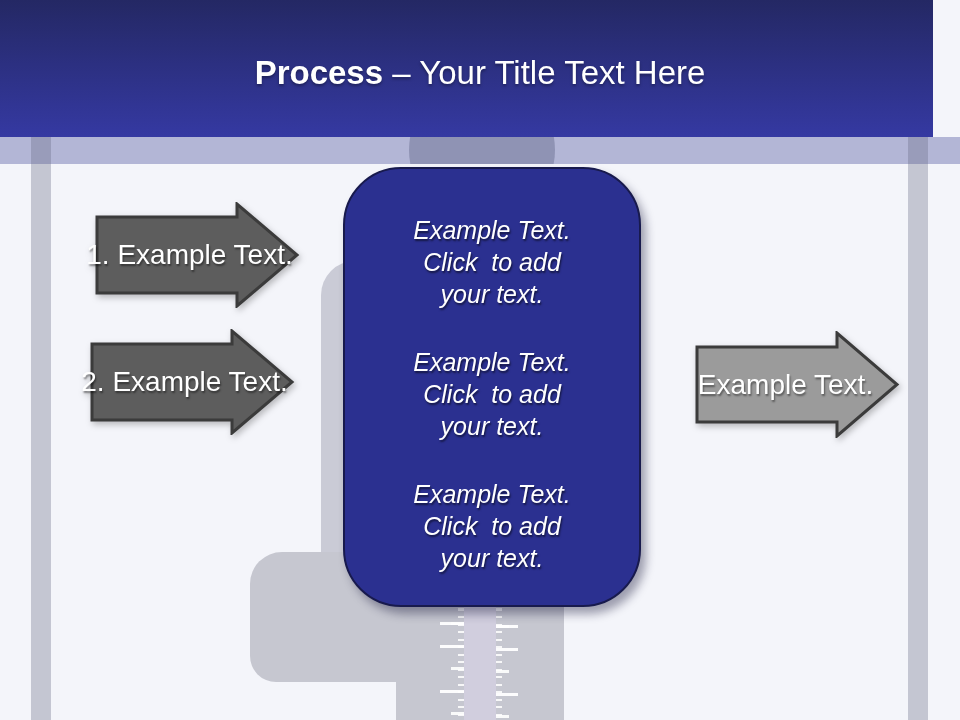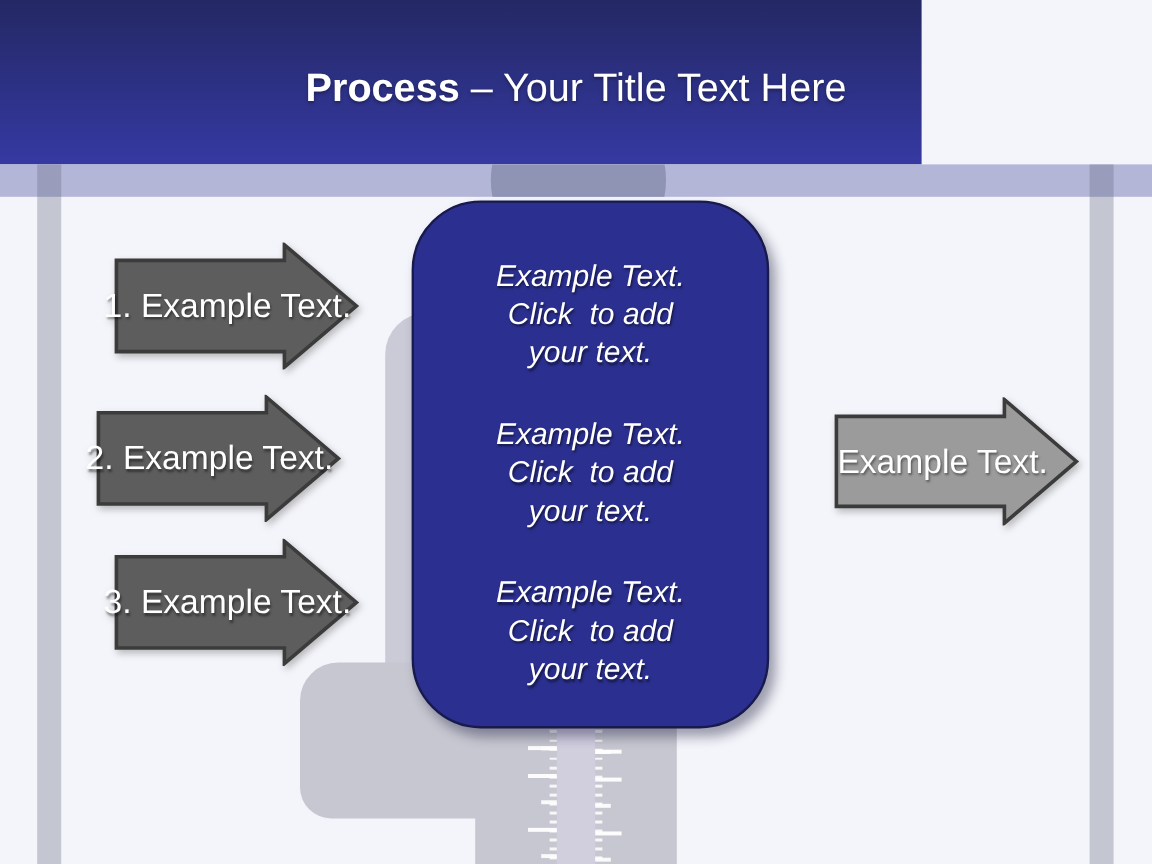--- a/index.html
+++ b/index.html
@@ -8,21 +8,21 @@
     --box-fill:#2b3090; --box-border:#181a4d;
     --arrow-dark:#5d5d5d; --arrow-light:#9b9b9b; --arrow-border:#3b3b3b;
     --bg:#f4f5fa; --sil:#c6c7d0; --sil-arm:#cacbd6; --ruler-col:#d1cede;
   }
   *{margin:0;padding:0;box-sizing:border-box;}
   html,body{width:960px;height:720px;}
   body{font-family:"Liberation Sans",sans-serif;background:#fff;}
   .slide{position:relative;width:960px;height:720px;background:var(--bg);overflow:hidden;}
 
   
-  .header{position:absolute;left:0;top:0;width:768px;height:137px;
+  .header{position:absolute;left:0;top:0;width:933px;height:137px;
     background:linear-gradient(to bottom,var(--header-top),var(--header-bottom));}
   .title{position:absolute;left:0;top:54px;width:960px;text-align:center;
     color:#fff;font-size:33px;white-space:pre;text-shadow:0 2px 3px rgba(0,0,0,.35);}
   .title .em{font-weight:bold;}
 
   
   .band{position:absolute;left:0;top:137px;width:960px;height:27px;background:var(--band);overflow:hidden;}
   .head-sil{position:absolute;left:409px;top:-60px;width:146px;height:146px;border-radius:50%;background:var(--head-sil);}
 
   
@@ -58,21 +58,21 @@
     padding:45px 18px 40px 18px;gap:36px;}
   .text-block{color:#fff;font-style:italic;font-size:25px;line-height:32px;text-align:center;
     text-shadow:1px 2px 2px rgba(0,0,0,.55);}
   .text-block .line{display:block;white-space:pre;}
 
   
   .arrow{position:absolute;width:205px;height:106px;filter:drop-shadow(2px 3px 3px rgba(0,0,0,.25));}
   .arrow svg{position:absolute;left:0;top:0;width:100%;height:100%;}
   .arrow .label{position:absolute;inset:0;display:flex;align-items:center;justify-content:center;
     color:#fff;font-size:28px;text-shadow:1px 2px 2px rgba(0,0,0,.45);padding-right:16px;white-space:pre;}
-  .arrow.a1{left:95px;top:202px;} .arrow.a2{left:80px;top:329px;} .arrow.a3{left:95px;top:449px;}
+  .arrow.a1{left:95px;top:202px;} .arrow.a2{left:90px;top:329px;} .arrow.a3{left:95px;top:449px;}
   .arrow.r1{left:695px;top:331px;height:107px;}
   .arrow.r1 .label{padding-right:24px;}
 </style>
 </head>
 <body>
 
 <div class="slide">
 
   <div class="header">
     <div class="title"><span class="em">Process</span><span> – Your Title Text Here</span></div>
@@ -97,26 +97,20 @@
       <polygon points="2,15 142,15 142,2 202,53 142,104 142,91 2,91" fill="var(--arrow-dark)" stroke="var(--arrow-border)" stroke-width="3"></polygon>
     </svg>
     <span class="label">1. Example Text.</span>
   </div>
   <div class="arrow a2">
     <svg viewBox="0 0 205 106">
       <polygon points="2,15 142,15 142,2 202,53 142,104 142,91 2,91" fill="var(--arrow-dark)" stroke="var(--arrow-border)" stroke-width="3"></polygon>
     </svg>
     <span class="label">2. Example Text.</span>
   </div>
-  <div class="arrow a3">
-    <svg viewBox="0 0 205 106">
-      <polygon points="2,15 142,15 142,2 202,53 142,104 142,91 2,91" fill="var(--arrow-dark)" stroke="var(--arrow-border)" stroke-width="3"></polygon>
-    </svg>
-    <span class="label">3. Example Text.</span>
-  </div>
 
   <div class="center-box">
     <div class="text-block">
       <span class="line">Example Text.</span>
       <span class="line">Click  to add</span>
       <span class="line">your text.</span>
     </div>
     <div class="text-block">
       <span class="line">Example Text.</span>
       <span class="line">Click  to add</span>

